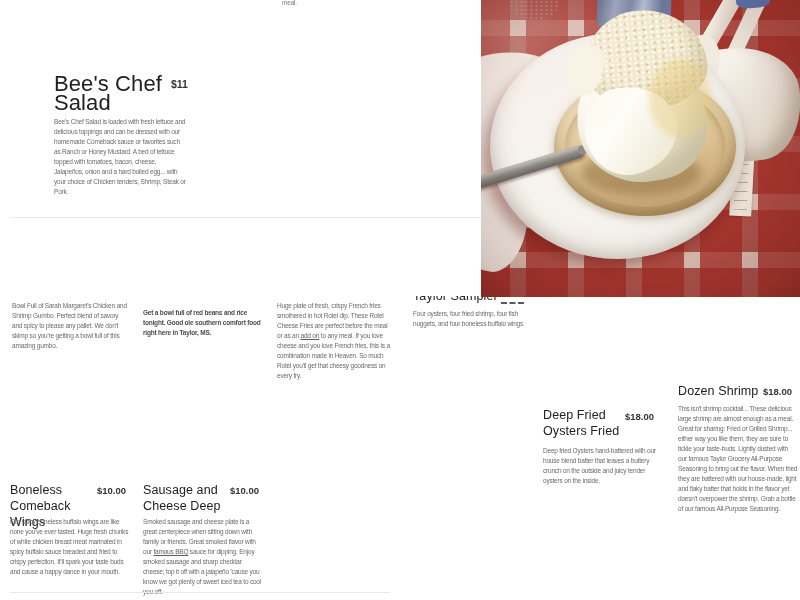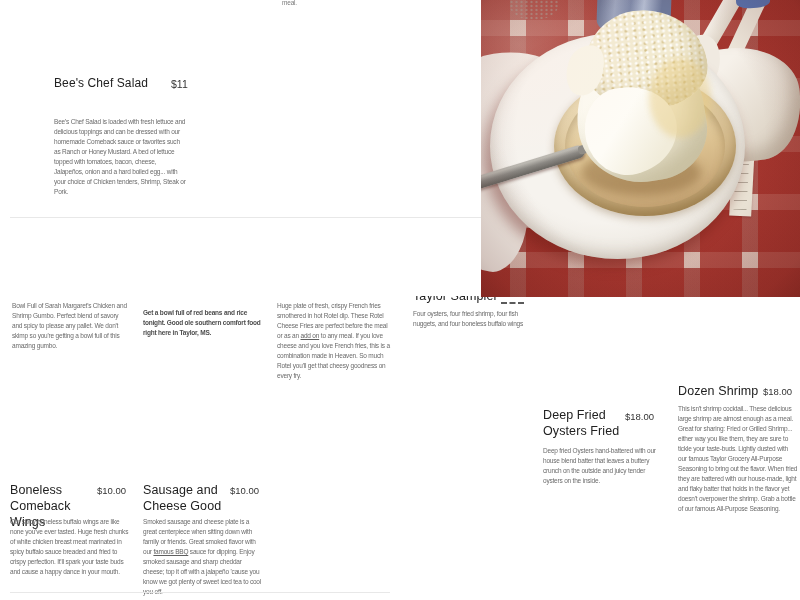--- a/index.html
+++ b/index.html
@@ -2,22 +2,22 @@
 <html><head>
 <meta charset="utf-8">
 <style>
   html,body{margin:0;padding:0;background:#ffffff;}
   .page{position:relative;width:800px;height:600px;overflow:hidden;background:#ffffff;
         font-family:"Liberation Sans", sans-serif;}
   .abs{position:absolute;}
 
   
   .item-title{font-size:12.5px;line-height:16px;color:#212121;font-weight:400;letter-spacing:.1px;}
-  .item-title.lg{font-size:12px;line-height:19px;}
-  .price{font-size:9.5px;color:#333333;font-weight:400;}
+  .item-title.lg{font-size:22px;line-height:19px;}
+  .price{font-size:9.5px;color:#333333;font-weight:700;}
   .price.lg{font-size:10.5px;}
   .desc{font-size:6.5px;line-height:10px;color:#6a6a6a;letter-spacing:-0.2px;}
   .desc.bold{color:#4c4c4c;font-weight:700;}
   .inline-link{color:#5f5f5f;text-decoration:underline;cursor:pointer;}
   .divider{height:1px;background:#e8e8e8;}
 
   #top-fragment{left:282px;top:-2px;font-size:6.5px;color:#7a7a7a;}
 
   #bees-title{left:54px;top:74px;width:116px;}
   #bees-price{left:171px;top:78px;}
@@ -167,21 +167,21 @@
   <div class="abs desc" id="oysters-desc">Deep fried Oysters hand-battered with our house blend batter that leaves a buttery crunch on the outside and juicy tender oysters on the inside.</div>
 
   <div class="abs item-title" id="dozen-title">Dozen Shrimp</div>
   <div class="abs price" id="dozen-price">$18.00</div>
   <div class="abs desc" id="dozen-desc">This isn't shrimp cocktail... These delicious large shrimp are almost enough as a meal.  Great for sharing:  Fried or Grilled Shrimp... either way you like them, they are sure to tickle your taste-buds. Lightly dusted with our famous Taylor Grocery All-Purpose Seasoning to bring out the flavor.  When fried they are battered with our house-made, light and flaky batter that holds in the flavor yet doesn't overpower the shrimp. Grab a bottle of our famous All-Purpose Seasoning.</div>
 
   <div class="abs item-title" id="wings-title">Boneless Comeback Wings</div>
   <div class="abs price" id="wings-price">$10.00</div>
   <div class="abs desc" id="wings-desc">Our spicy boneless buffalo wings are like none you've ever tasted.  Huge fresh chunks of white chicken breast meat marinated in spicy buffalo sauce breaded and fried to crispy perfection.  It'll spark your taste buds and cause a happy dance in your mouth.</div>
 
-  <div class="abs item-title" id="sausage-title">Sausage and Cheese Good</div>
+  <div class="abs item-title" id="sausage-title">Sausage and Cheese Deep</div>
   <div class="abs price" id="sausage-price">$10.00</div>
   <div class="abs desc" id="sausage-desc"><span>Smoked sausage and cheese plate is a great centerpiece when sitting down with family or friends.  Great smoked flavor with our </span><a class="inline-link">famous BBQ</a><span> sauce for dipping.  Enjoy smoked sausage and sharp cheddar cheese; top it off with a jalapeño 'cause you know we got plenty of sweet iced tea to cool you off.</span></div>
 
   <div class="abs divider" id="divider-bottom"></div>
 
   <div class="abs" id="photo">
     <div class="abs cloth"></div>
     <div class="abs napkin-left"></div>
     <div class="abs napkin-bl"></div>
     <div class="abs strap1"></div>

